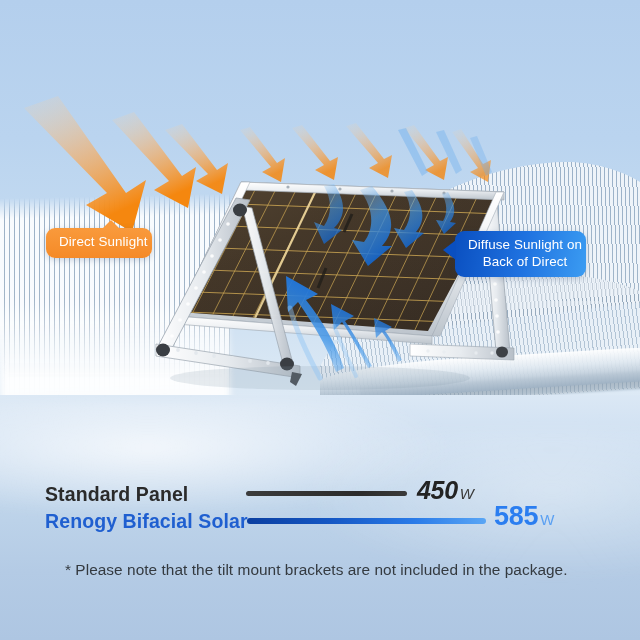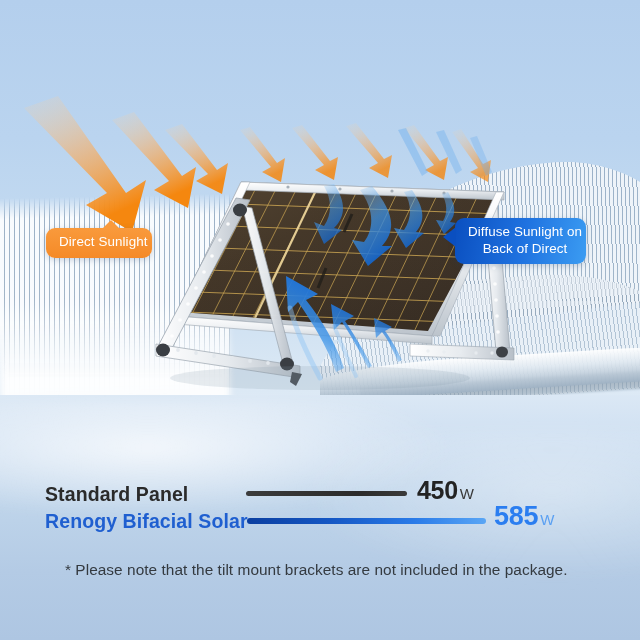--- a/index.html
+++ b/index.html
@@ -102,21 +102,21 @@
     left:46px;top:228px;
     background:linear-gradient(180deg,#f99a3c 0%,#f58a27 100%);
   }
   .callout-orange .tail{
     top:-8px;left:56px;
     border-left:9px solid transparent;border-right:9px solid transparent;
     border-bottom:9px solid #f99a3c;
   }
 
   .callout-blue1{
-    left:455px;top:218px;
+    left:455px;top:231px;
     background:linear-gradient(100deg,#0a4fc0 0%,#1f72e0 52%,#3b9cf2 100%);
   }
   .callout-blue1 .tail{
     top:9px;left:-12px;
     border-top:10px solid transparent;border-bottom:10px solid transparent;
     border-right:13px solid #0a4fc0;
   }
 
   .callout-blue2{
     left:368px;top:368px;
@@ -147,21 +147,21 @@
     background:linear-gradient(90deg,#3c3c3c 0%,#2b2b2b 70%,#3a3a3a 100%);
     border-radius:3px;
   }
   .bar-bifacial{
     left:247px;top:12px;width:239px;height:6px;
     background:linear-gradient(90deg,#0b3fa0 0%,#1557c4 35%,#2a7be8 70%,#5aa6f5 100%);
     border-radius:3px;
   }
 
   .val{position:absolute;white-space:nowrap;font-weight:700;letter-spacing:-.3px;}
-  .val-standard{left:417px;top:-3px;font-size:25px;color:#232323;}
+  .val-standard{left:417px;top:-3px;font-size:25px;color:#232323;font-style:italic;}
   .val-bifacial{left:494px;top:-5px;font-size:27px;color:#2b7ef0;}
   .unit{font-size:15px;font-weight:400;letter-spacing:0;margin-left:2px;}
   .unit-dark{color:#3a3a3a;}
   .unit-blue{color:#5ba0f2;}
 
   .footnote{
     position:absolute;left:45px;top:561px;width:570px;
     font-size:15.4px;color:#343a40;letter-spacing:.05px;white-space:nowrap;margin-left:20px;
   }
 </style>

